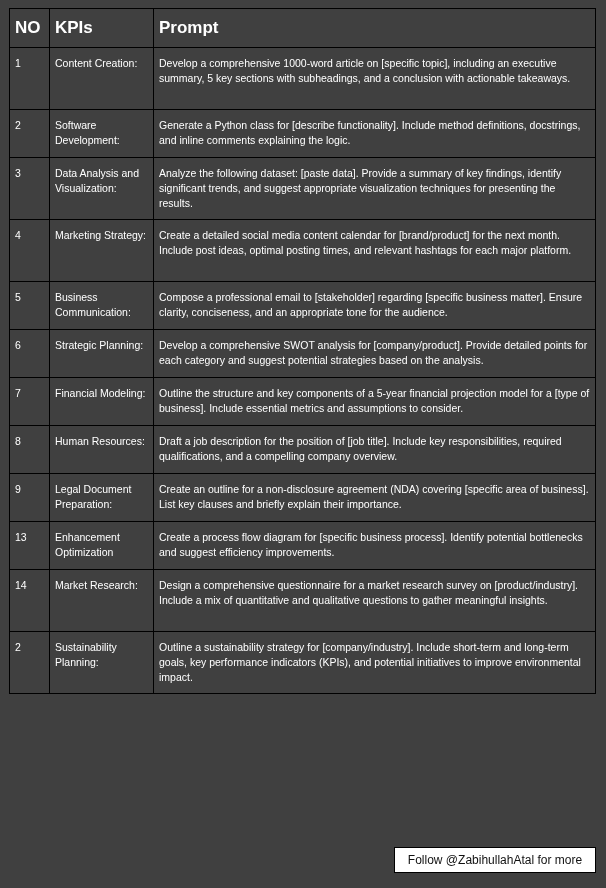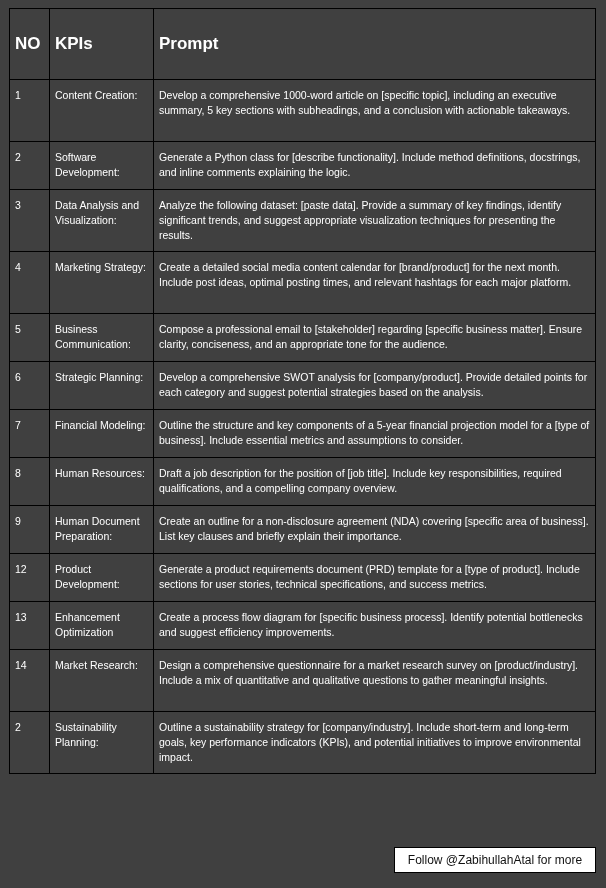--- a/index.html
+++ b/index.html
@@ -28,21 +28,21 @@
     table.prompts td {
       border: 1.5px solid #000000;
       vertical-align: top;
       text-align: left;
       color: #ffffff;
     }
     table.prompts th {
       font-size: 17px;
       font-weight: bold;
       height: 38px;
-      padding: 16px 5px;
+      padding: 0 5px;
       vertical-align: middle;
     }
     table.prompts td {
       font-size: 10.5px;
       line-height: 15px;
       padding: 8px 5px 6px 5px;
     }
     col.c-no { width: 40px; }
     col.c-topic { width: 104px; }
     col.c-prompt { width: 442px; }
@@ -115,27 +115,22 @@
       <td>Financial Modeling:</td>
       <td>Outline the structure and key components of a 5-year financial projection model for a [type of business]. Include essential metrics and assumptions to consider.</td>
     </tr>
     <tr class="r-2">
       <td>8</td>
       <td>Human Resources:</td>
       <td>Draft a job description for the position of [job title]. Include key responsibilities, required qualifications, and a compelling company overview.</td>
     </tr>
     <tr class="r-2">
       <td>9</td>
-      <td>Human Document Preparation:</td>
+      <td>Legal Document Preparation:</td>
       <td>Create an outline for a non-disclosure agreement (NDA) covering [specific area of business]. List key clauses and briefly explain their importance.</td>
-    </tr>
-    <tr class="r-2">
-      <td>12</td>
-      <td>Product Development:</td>
-      <td>Generate a product requirements document (PRD) template for a [type of product]. Include sections for user stories, technical specifications, and success metrics.</td>
     </tr>
     <tr class="r-2">
       <td>13</td>
       <td>Enhancement Optimization</td>
       <td>Create a process flow diagram for [specific business process]. Identify potential bottlenecks and suggest efficiency improvements.</td>
     </tr>
     <tr class="r-3">
       <td>14</td>
       <td>Market Research:</td>
       <td>Design a comprehensive questionnaire for a market research survey on [product/industry]. Include a mix of quantitative and qualitative questions to gather meaningful insights.</td>

